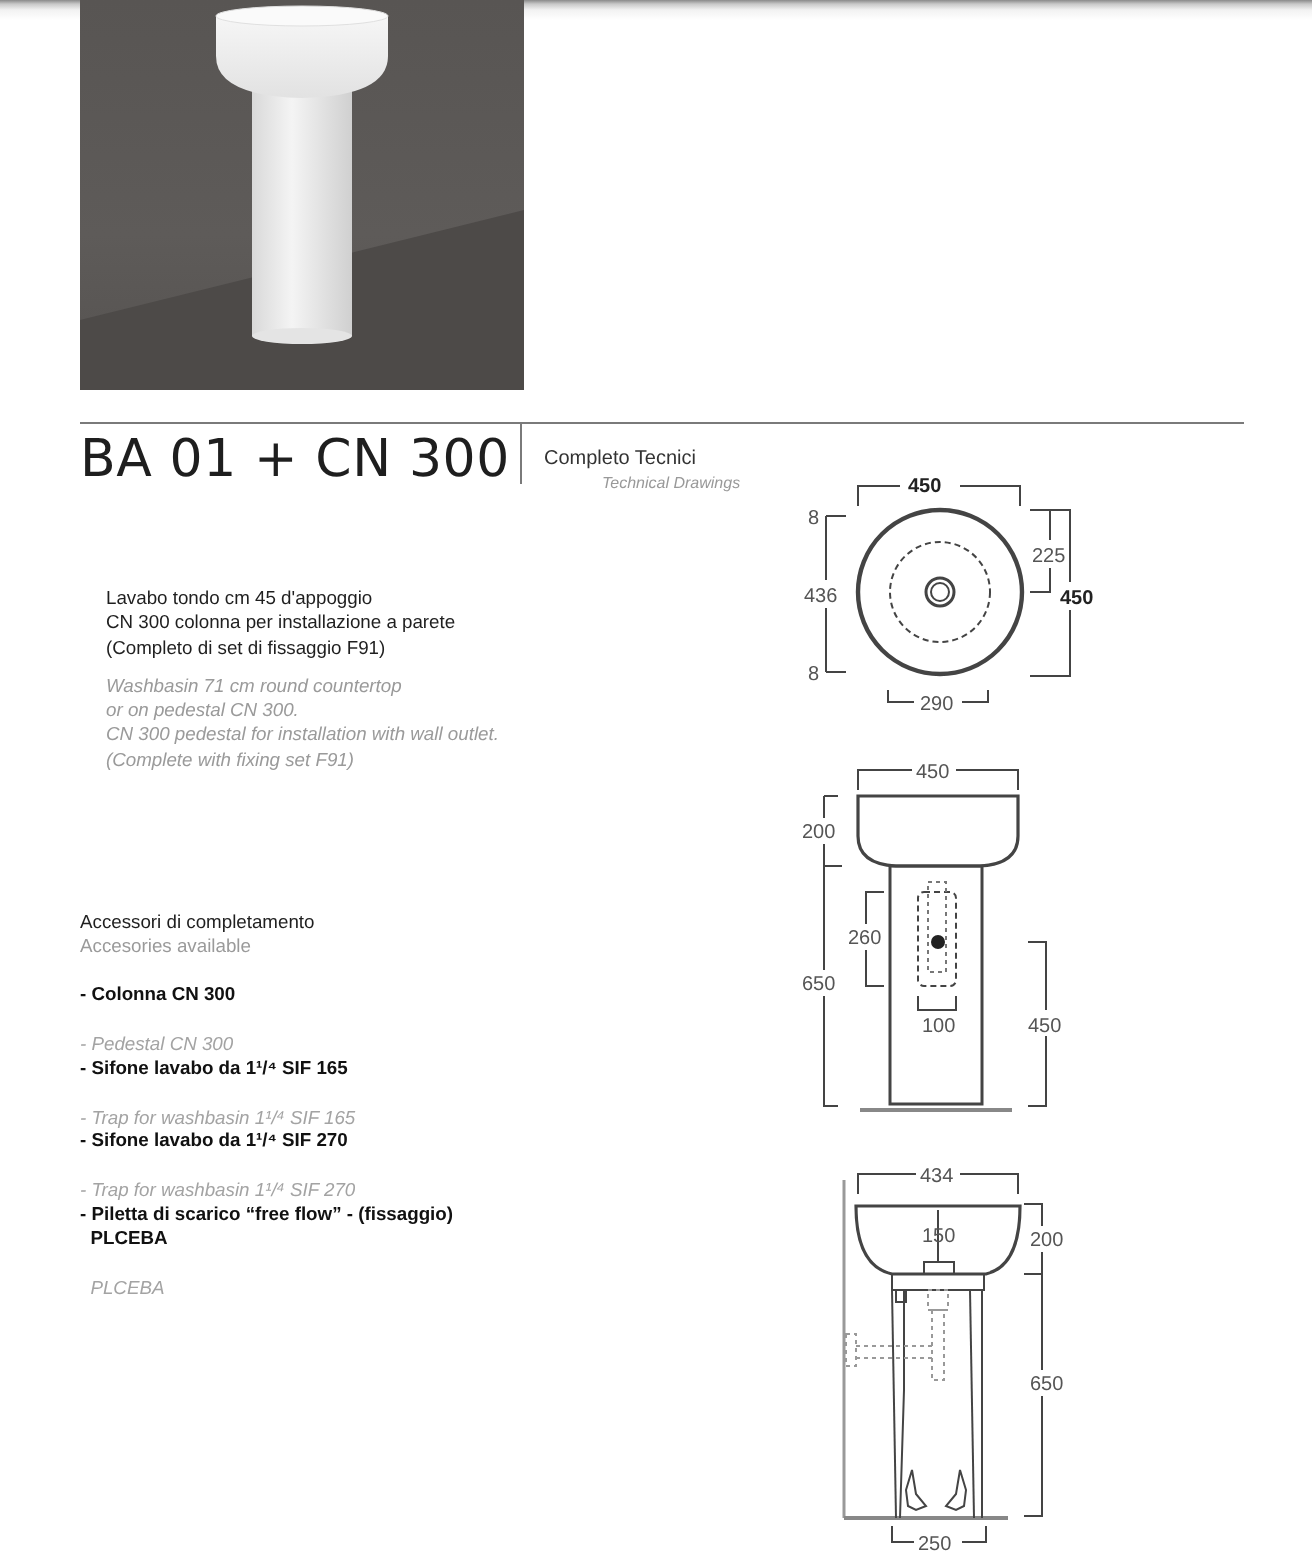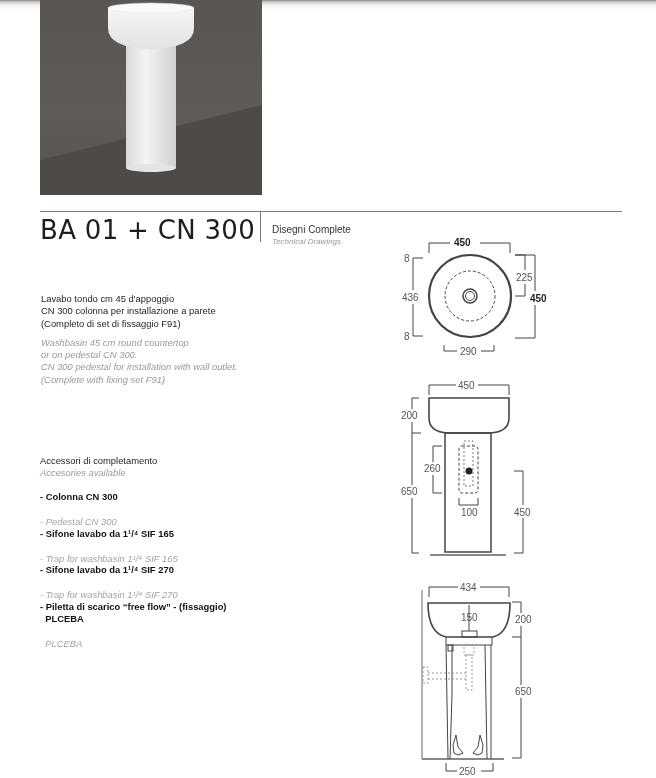--- a/index.html
+++ b/index.html
@@ -25,30 +25,30 @@
   .vrule {
     position: absolute; left: 260px; top: 212px; width: 1px; height: 30px; background: #7a7a7a;
   }
   .title {
     position: absolute; left: 40px; top: 215px; font-size: 29px; font-weight: 300;
     letter-spacing: 0.3px; color: #1e1e1e; white-space: nowrap;
     font-family: "DejaVu Sans", sans-serif; font-weight: normal; font-size: 26px;
   }
   .section-label { position: absolute; left: 272px; top: 224px; }
   .section-label .it { font-size: 10px; color: #333; display: block; line-height: 12px; }
-  .section-label .en { font-size: 8px; color: #999; font-style: italic; display: block; line-height: 11px; }
-  .desc { position: absolute; left: 41px; top: 293px; width: 320px; }
+  .section-label .en { font-size: 8px; color: #999; font-style: italic; display: block; line-height: 11px; margin-left: 29px; }
+  .desc { position: absolute; left: 53px; top: 293px; width: 320px; }
   .desc .line { font-size: 9.4px; line-height: 12.3px; display: block; white-space: nowrap; }
   .desc .it { color: #1f1f1f; }
   .desc .en { color: #9a9a9a; font-style: italic; }
   .gap { height: 7px; }
   .acc { position: absolute; left: 40px; top: 455px; width: 320px; }
   .acc .line { font-size: 9.4px; line-height: 11.9px; display: block; white-space: nowrap; }
   .acc .heading { color: #1f1f1f; }
-  .acc .sub { color: #9a9a9a; font-style: italic; }
+  .acc .sub { color: #9a9a9a; }
   .acc .it { color: #111; font-weight: bold; }
   .acc .en { color: #a3a3a3; font-style: italic; margin-top: 13px; }
   .drawing { position: absolute; }
   .dim { font-family: "Liberation Sans", sans-serif; font-size: 10px; fill: #555; }
   .dimb { font-family: "Liberation Sans", sans-serif; font-size: 10px; font-weight: bold; fill: #222; }
 </style>
 </head>
 <body>
 
 <div class="topbar"></div>
@@ -73,30 +73,30 @@
     <ellipse cx="111" cy="8" rx="43" ry="5" fill="#fafafa" stroke="#e0e0e0" stroke-width="0.5"></ellipse>
   </svg>
 </div>
 
 <div class="rule"></div>
 <div class="vrule"></div>
 
 <div class="title">BA 01 + CN 300</div>
 
 <div class="section-label">
-  <span class="it">Disegni Complete</span>
+  <span class="it">Completo Tecnici</span>
   <span class="en">Technical Drawings</span>
 </div>
 
 <div class="desc">
   <span class="line it">Lavabo tondo cm 45 d'appoggio</span>
   <span class="line it">CN 300 colonna per installazione a parete</span>
   <span class="line it">(Completo di set di fissaggio F91)</span>
   <div class="gap"></div>
-  <span class="line en">Washbasin 45 cm round countertop</span>
+  <span class="line en">Washbasin 71 cm round countertop</span>
   <span class="line en">or on pedestal CN 300.</span>
   <span class="line en">CN 300 pedestal for installation with wall outlet.</span>
   <span class="line en">(Complete with fixing set F91)</span>
 </div>
 
 <div class="acc">
   <span class="line heading">Accessori di completamento</span>
   <span class="line sub">Accesories available</span>
   <div class="gap" style="height:12px"></div>
   <span class="line it">- Colonna CN 300</span>

